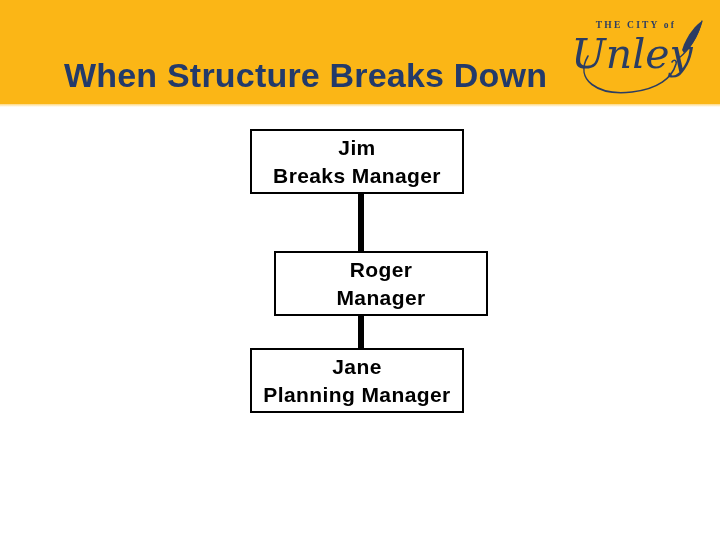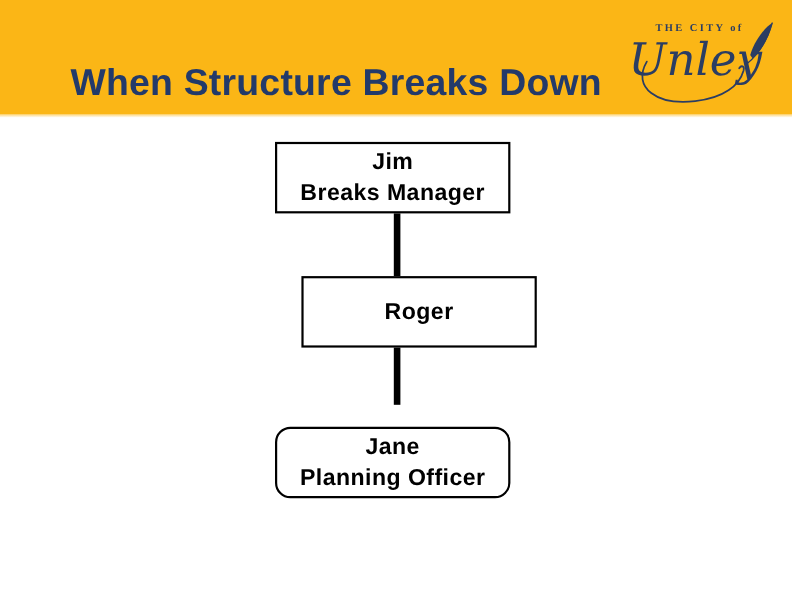--- a/index.html
+++ b/index.html
@@ -77,21 +77,21 @@
   .org-node .role {
     font-weight: bold;
     color: var(--box-text, #000);
     font-size: 21px;
     line-height: 28px;
     letter-spacing: 0.4px;
     white-space: nowrap;
   }
   .node-1 { top: 129px; }
   .node-2 { top: 251px; margin-left: 24px; }
-  .node-3 { top: 388px; border-radius: 14px; }
+  .node-3 { top: 348px; }
 
   .connector {
     position: absolute;
     left: 358px;
     width: 6px;
     background: var(--box-border, #000);
   }
   .connector-1 { top: 194px; height: 57px; }
   .connector-2 { top: 316px; height: 52px; }
 
@@ -136,23 +136,24 @@
 
     <div class="org-node node-1">
       <div class="name">Jim</div>
       <div class="role">Breaks Manager</div>
     </div>
 
     <div class="connector connector-1"></div>
 
     <div class="org-node node-2">
       <div class="name">Roger</div>
+      <div class="role">Manager</div>
     </div>
 
     <div class="connector connector-2"></div>
 
     <div class="org-node node-3">
       <div class="name">Jane</div>
-      <div class="role">Planning Officer</div>
+      <div class="role">Planning Manager</div>
     </div>
 
   </main>
 </div>
 
 </body></html>

